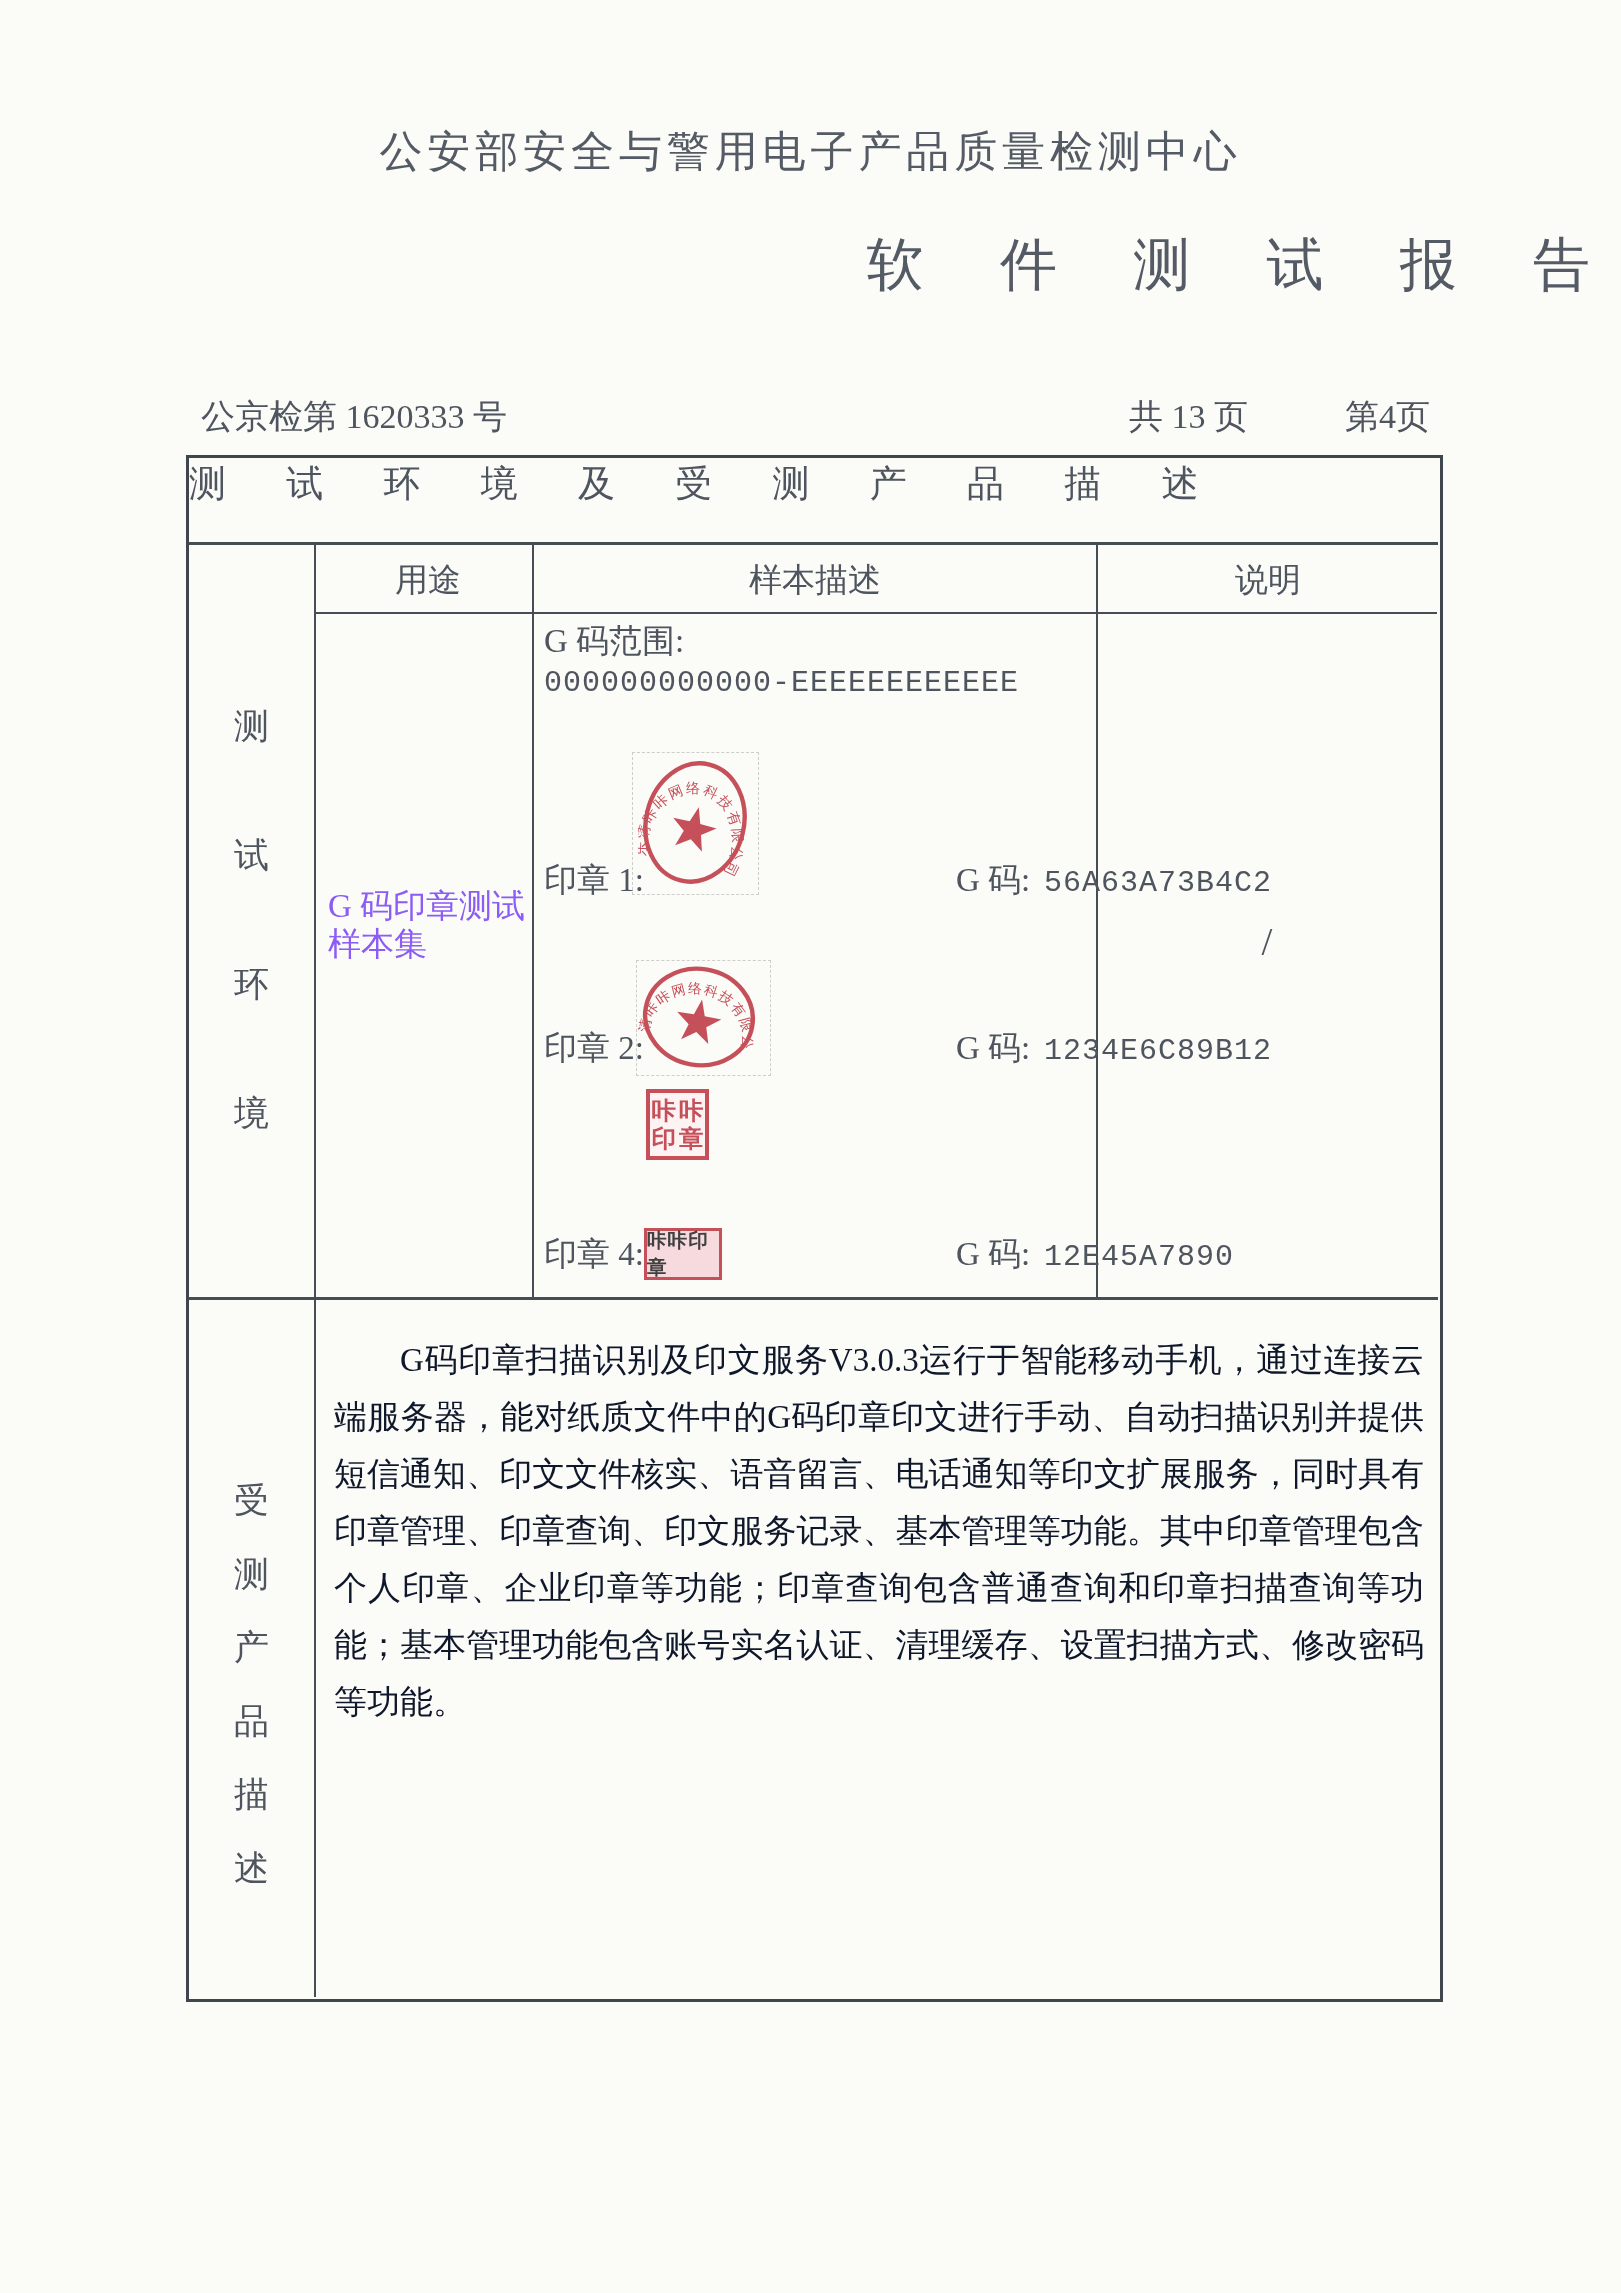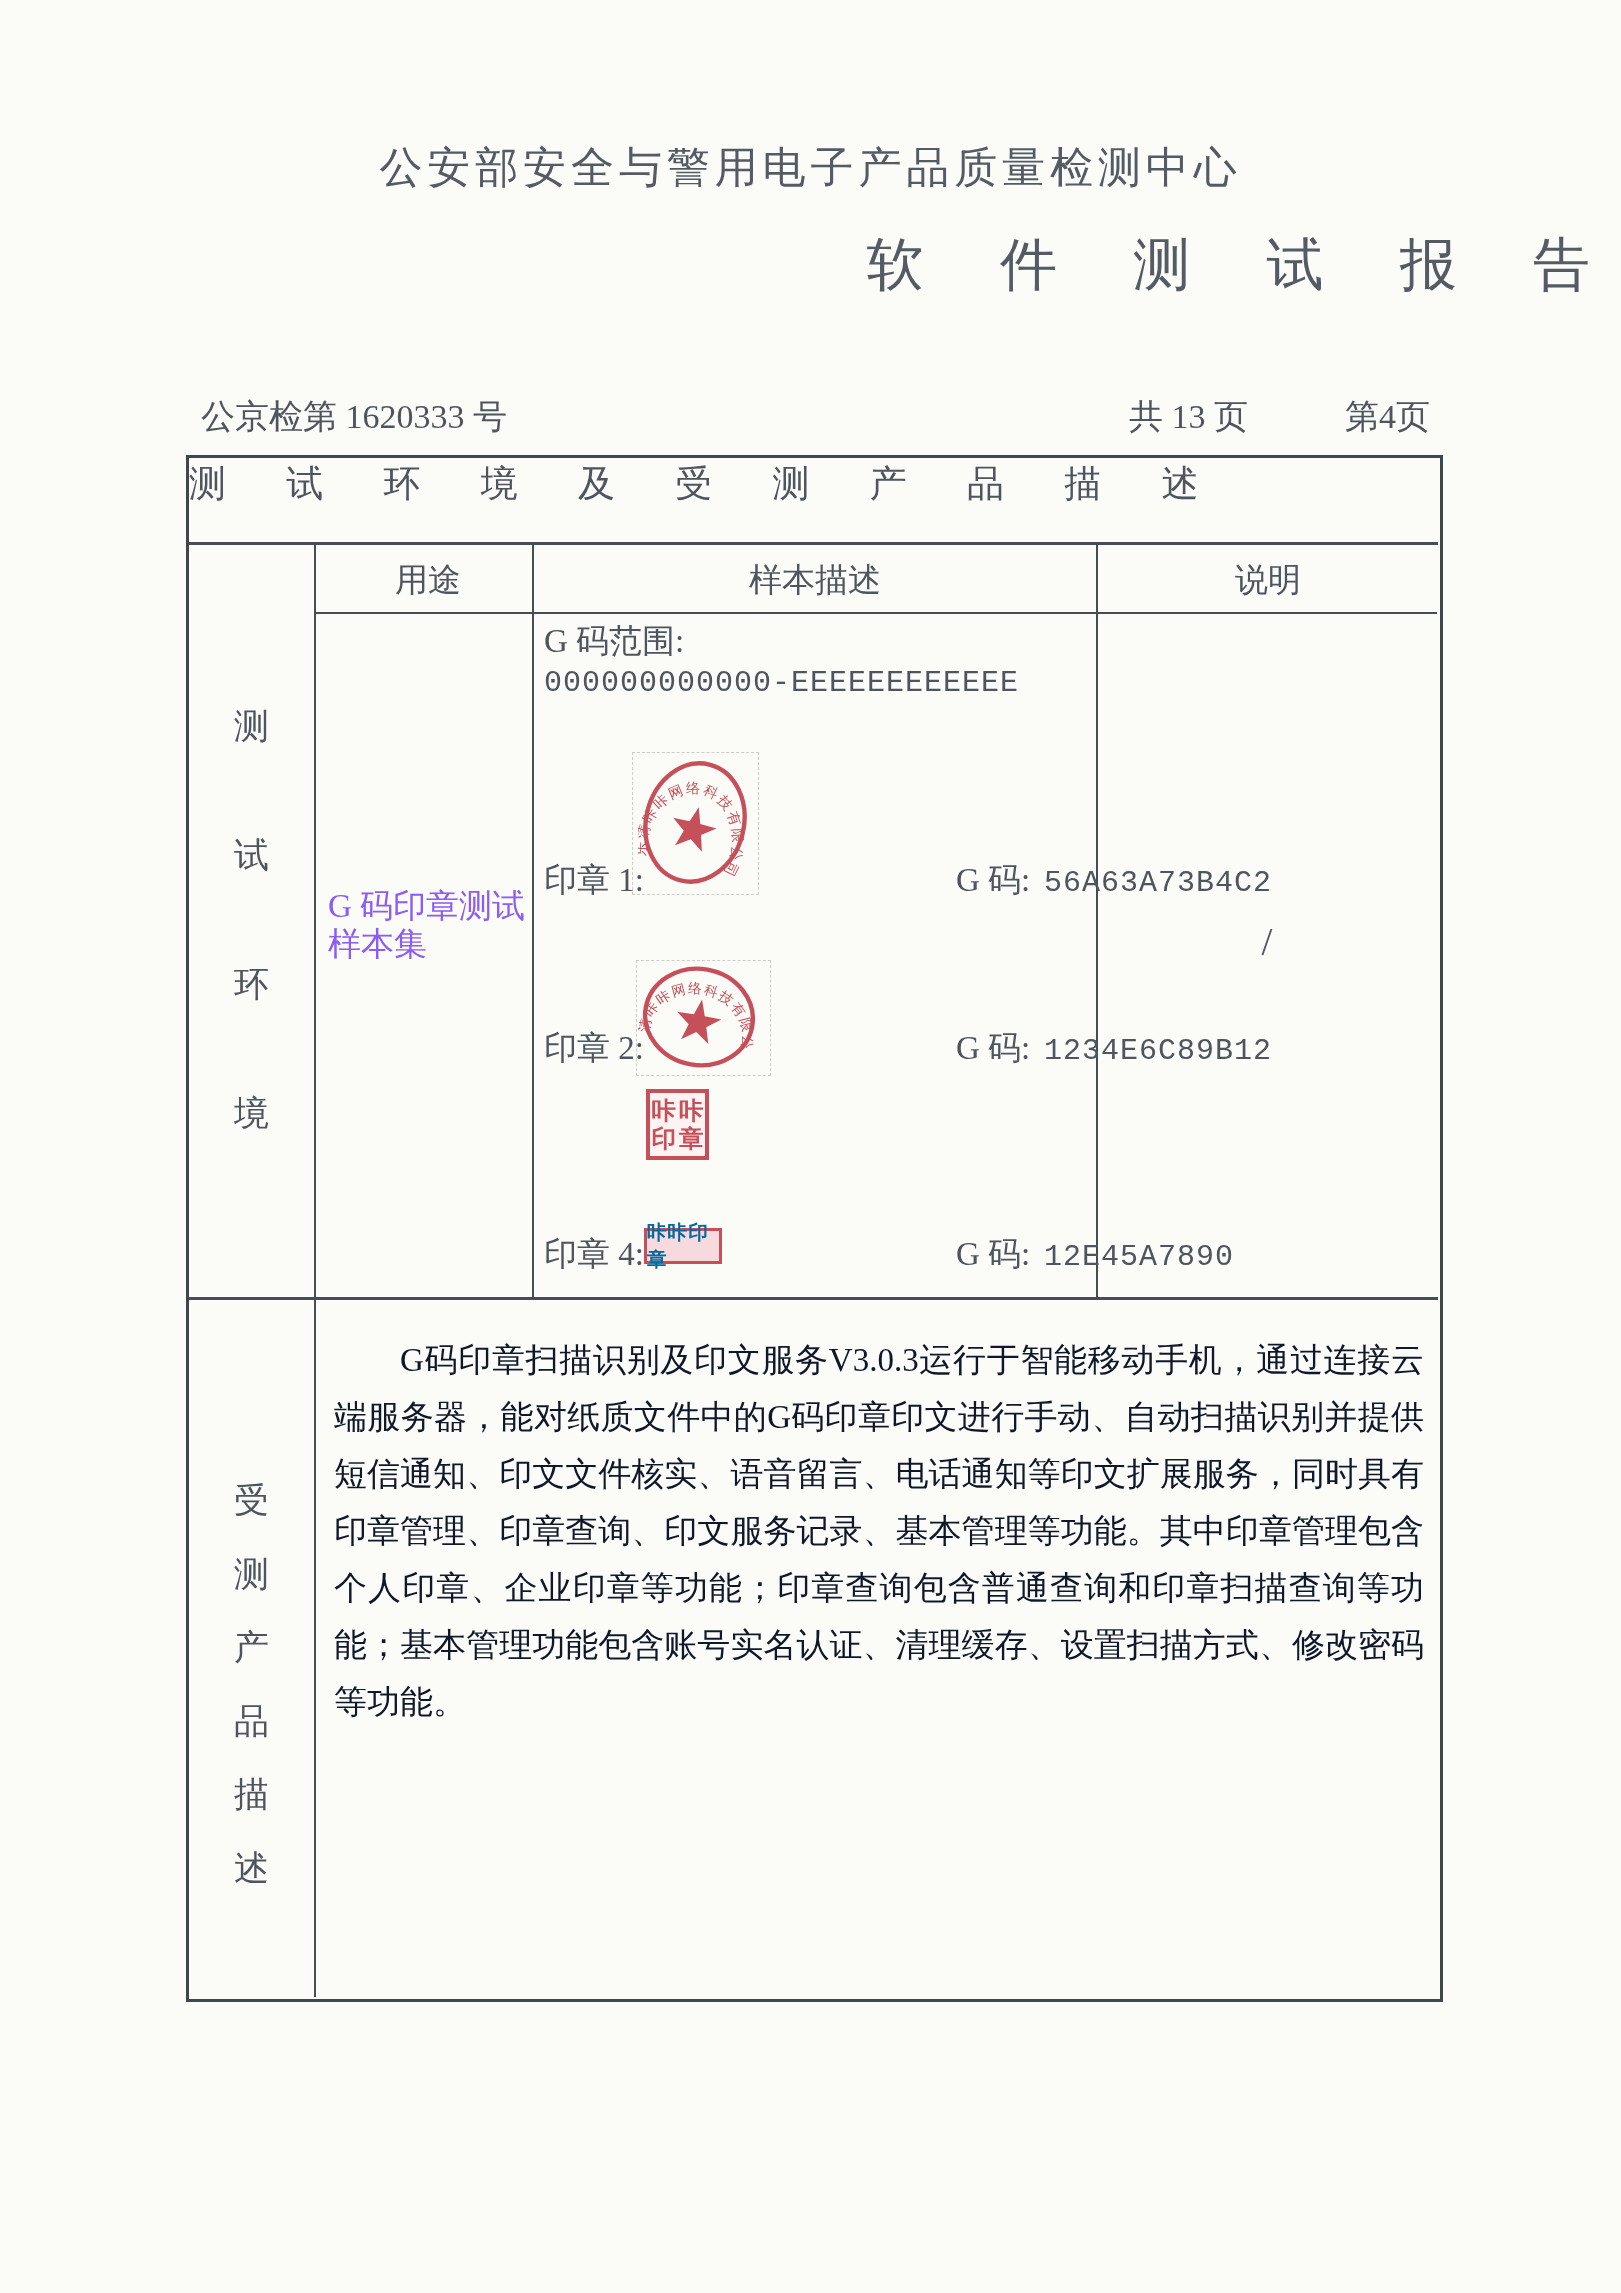--- a/index.html
+++ b/index.html
@@ -6,21 +6,21 @@
   body{
     width:1621px;height:2294px;
     background:#f4f4f2;
     font-family:"Liberation Serif","DejaVu Serif",serif;
   }
   .page{
     position:relative;width:1621px;height:2294px;
     background:#fbfbf8;color:#4e555e;overflow:hidden;
   }
   .org-name{
-    position:absolute;top:139px;left:0;width:100%;
+    position:absolute;top:123px;left:0;width:100%;
     text-align:center;font-size:43px;letter-spacing:4.9px;color:#545b64;
   }
   .doc-title{
     position:absolute;top:227px;left:0;width:100%;
     text-align:right;font-size:57px;letter-spacing:31px;color:#545b64;
   }
   .meta-row{position:absolute;top:394px;left:0;width:100%;height:43px;font-size:34px;color:#4e555e;}
   .doc-number{position:absolute;left:201px;top:0;}
   .total-pages{position:absolute;left:1129px;top:0;}
   .current-page{position:absolute;left:1345px;top:0;}
@@ -79,22 +79,22 @@
   .seal1{left:449px;top:297px;}
   .seal2{left:449px;top:504px;}
 
   .sq-stamp{
     position:absolute;left:457px;top:631px;width:63px;height:71px;
     border:4.9px solid #c5505a;box-sizing:border-box;color:#c5505a;
     display:grid;grid-template-columns:1fr 1fr;align-content:center;
     font-size:24.5px;font-weight:700;text-align:center;line-height:27.4px;background:#fdf3f3;
   }
   .rc-stamp{
-    position:absolute;left:455px;top:770px;width:78px;height:36px;
-    border:3.9px solid #c5505a;box-sizing:border-box;color:#0369a1;
+    position:absolute;left:455px;top:770px;width:78px;height:52px;
+    border:3.9px solid #c5505a;box-sizing:border-box;color:#404040;
     display:flex;align-items:center;justify-content:center;
     font-size:19.6px;font-weight:700;letter-spacing:1px;background:#f7dade;
   }
 
   .note-slash{
     position:absolute;left:909px;top:461px;width:338px;text-align:center;
     font-size:39px;color:#4e555e;
   }
 
   .product-desc{

